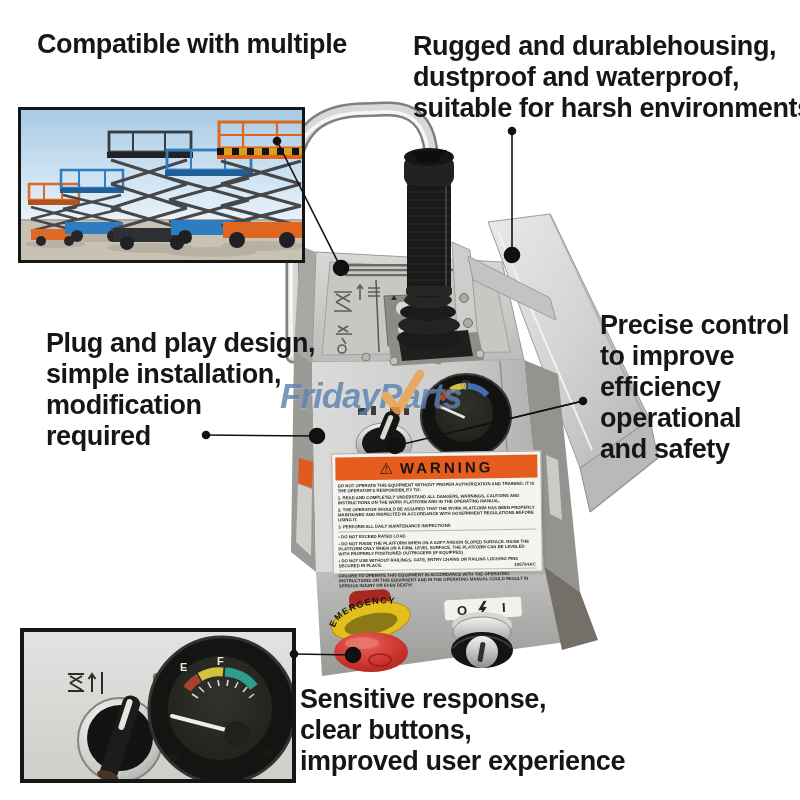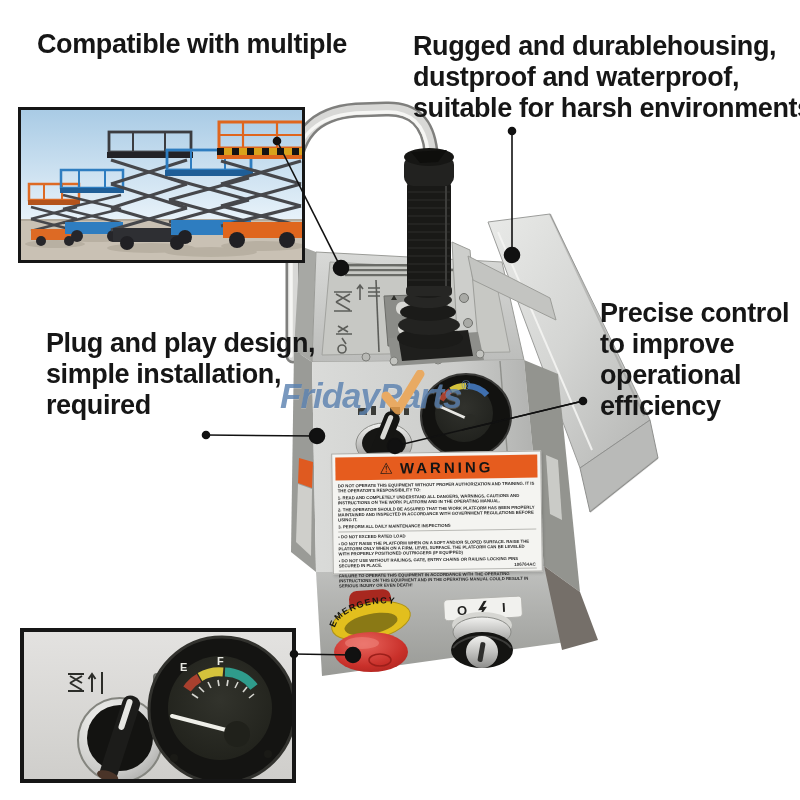--- a/index.html
+++ b/index.html
@@ -434,27 +434,34 @@
     <div>Compatible with multiple</div>
   </div>
   <div class="callout" style="left:413px;top:31px">
     <div>Rugged and durablehousing,</div>
     <div>dustproof and waterproof,</div>
     <div>suitable for harsh environments</div>
   </div>
   <div class="callout" style="left:46px;top:328px">
     <div>Plug and play design,</div>
     <div>simple installation,</div>
+    <div>modification</div>
     <div>required</div>
   </div>
-  <div class="callout" style="left:600px;top:298px">
+  <div class="callout" style="left:600px;top:310px">
     <div>Precise control</div>
     <div>to improve</div>
+    <div>efficiency</div>
     <div>operational</div>
-    <div>efficiency</div>
+    <div>and safety</div>
+  </div>
+  <div class="callout" style="left:300px;top:684px">
+    <div>Sensitive response,</div>
+    <div>clear buttons,</div>
+    <div>improved user experience</div>
   </div>
 
   <svg class="layer" style="z-index:6;pointer-events:none" width="800" height="800" viewBox="0 0 800 800">
     <g stroke="#111" stroke-width="1.6" fill="#111">
       <line x1="277" y1="141" x2="341" y2="268"></line>
       <circle cx="277" cy="141" r="3.5"></circle>
         <circle cx="341" cy="268" r="7.5"></circle>
       <line x1="512" y1="131" x2="512" y2="255"></line>
       <circle cx="512" cy="131" r="3.5"></circle>
         <circle cx="512" cy="255" r="7.5"></circle>

